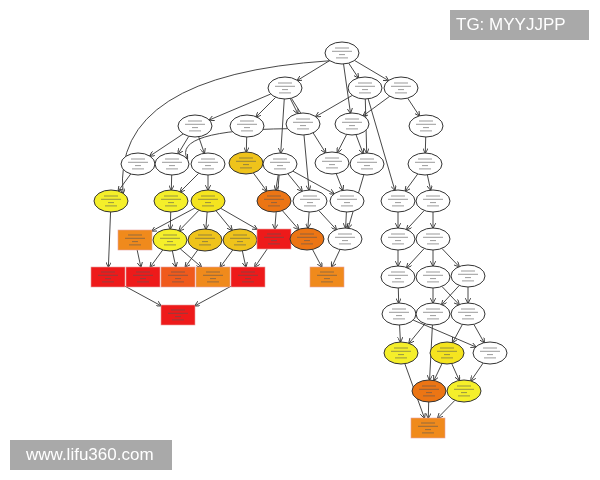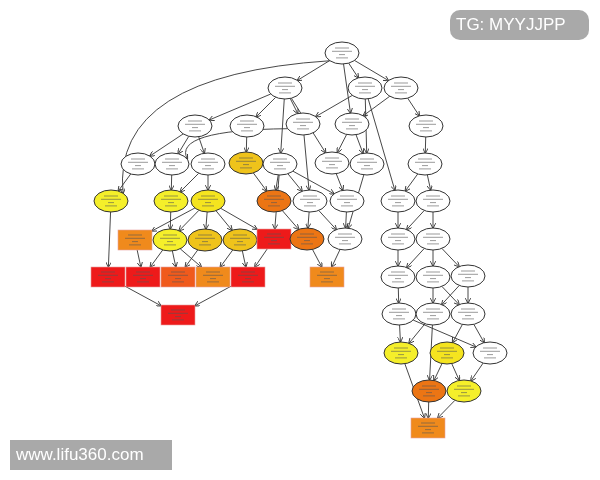--- a/index.html
+++ b/index.html
@@ -1,20 +1,20 @@
 <!DOCTYPE html>
 <html><head>
 <meta charset="utf-8">
 <style>
   html, body { margin:0; padding:0; background:#ffffff; }
   body { width:600px; height:480px; position:relative; overflow:hidden; font-family:"Liberation Sans", sans-serif; }
   #graph { position:absolute; left:0; top:0; width:600px; height:480px; }
   .wm { position:absolute; background:#a9a9a9; color:#ffffff; font-family:"Liberation Sans", sans-serif; }
-  .wm-tg { left:450px; top:10px; width:139px; height:30px; line-height:30px; font-size:17px; padding-left:6px; box-sizing:border-box;border-radius:10px; }
-  .wm-site { left:10px; top:440px; width:162px; height:30px; line-height:30px; font-size:17px; padding-left:6px; box-sizing:border-box; }
+  .wm-tg { left:450px; top:10px; width:139px; height:30px; line-height:30px; font-size:17px; padding-left:6px; box-sizing:border-box; }
+  .wm-site { left:10px; top:440px; width:162px; height:30px; line-height:30px; font-size:17px; padding-left:16px; box-sizing:border-box; }
   .node-label line { stroke:#555; stroke-width:0.6; }
 </style>
 </head>
 <body>
 
 <svg id="graph" viewBox="0 0 600 480" xmlns="http://www.w3.org/2000/svg">
   <defs>
     <marker id="arrow" viewBox="0 0 10 10" refX="9" refY="5" markerWidth="6" markerHeight="6" orient="auto-start-reverse">
       <path d="M0,0 L10,5 L0,10" fill="none" stroke="#333" stroke-width="1.6"></path>
     </marker>

